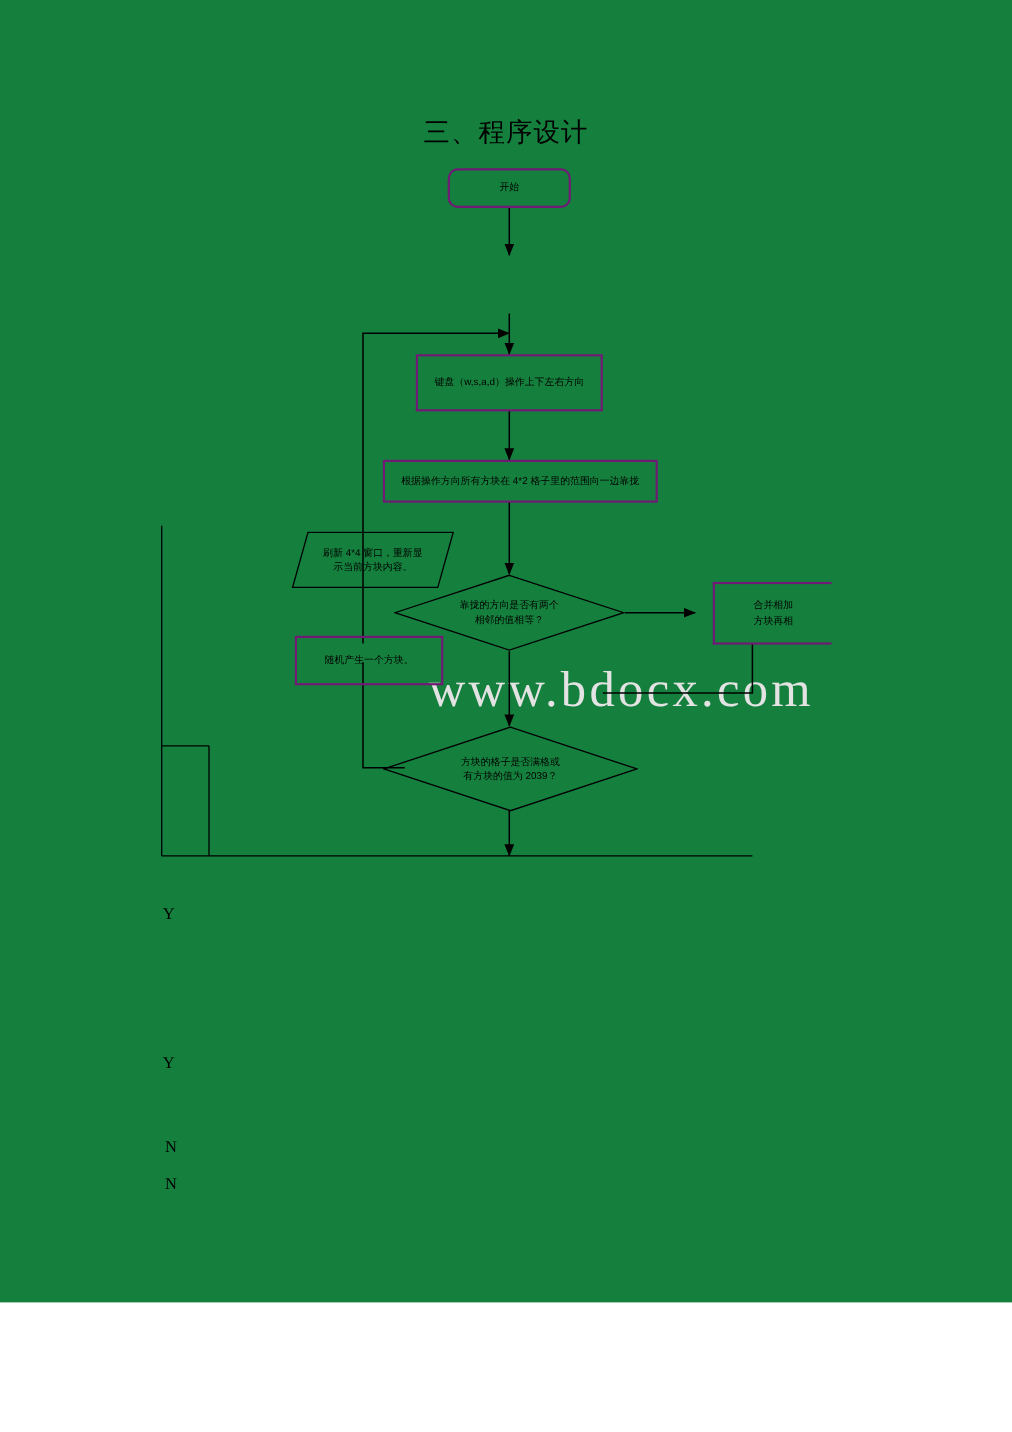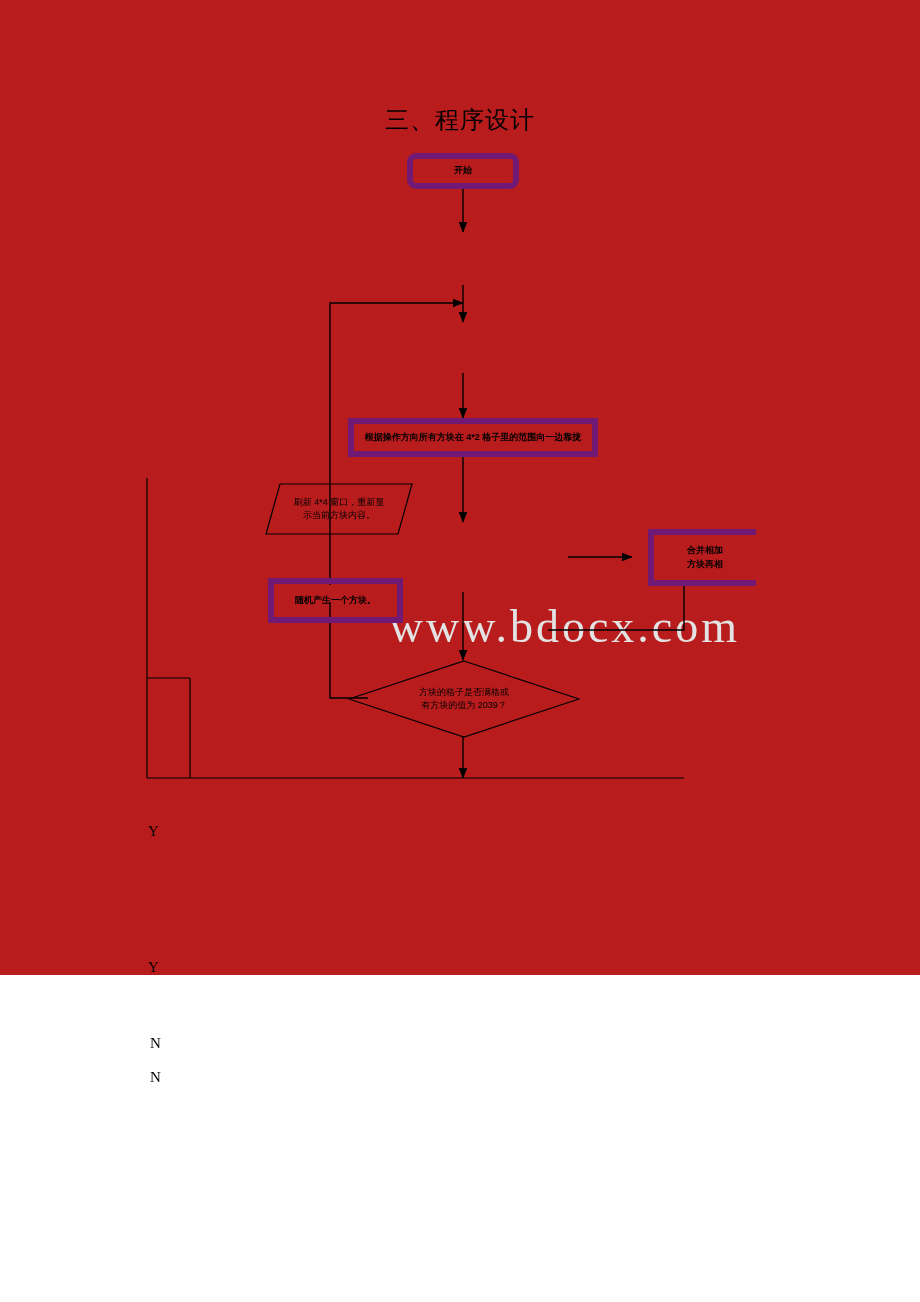--- a/index.html
+++ b/index.html
@@ -11,22 +11,22 @@
     width: 920px;
     height: 1302px;
     position: relative;
     font-family: "Liberation Sans", sans-serif;
     overflow: hidden;
   }
   .page {
     position: absolute;
     left: 0; top: 0;
     width: 920px;
-    height: 975px;
-    background: #b91c1c;
+    height: 1184px;
+    background: #15803d;
   }
 
   
   .doc-title {
     position: absolute;
     left: 0;
     top: 104px;
     width: 920px;
     text-align: center;
     font-family: "Liberation Serif", serif;
@@ -47,32 +47,31 @@
     color: #e3e3e3;
     letter-spacing: 3px;
     user-select: none;
     pointer-events: none;
   }
 
   
   .shape {
     position: absolute;
     box-sizing: border-box;
-    border: 6px solid #701a75;
+    border: 2px solid #701a75;
     background: transparent;
     display: flex;
     align-items: center;
     justify-content: center;
     text-align: center;
     font-family: "Liberation Sans", sans-serif;
     font-size: 9px;
     color: #000;
     line-height: 1.45;
     padding: 2px 4px;
-    font-weight: bold;
   }
   .shape .txt { white-space: pre-line; }
 
   .rounded { border-radius: 9px; }
 
   
   .para {
     position: absolute;
     box-sizing: border-box;
   }
@@ -173,33 +172,43 @@
       <path d="M190 678 L190 778" stroke-width="1.2"></path>
       <path d="M147 678 L190 678" stroke-width="1.2"></path>
     </g>
   </svg>
 
   <div class="shape rounded" style="left:407px; top:153px; width:112px; height:36px;">
     <span class="txt">开始</span>
   </div>
 
 
+  <div class="shape" style="left:378px; top:322px; width:170px; height:52px;">
+    <span class="txt">键盘（w,s,a,d）操作上下左右方向</span>
+  </div>
 
   <div class="shape" style="left:348px; top:418px; width:250px; height:39px;">
     <span class="txt">根据操作方向所有方块在 4*2 格子里的范围向一边靠拢</span>
   </div>
 
   <div class="para" style="left:265px; top:468px; width:148px; height:52px;margin-top:15px;">
     <svg width="148" height="52" xmlns="http://www.w3.org/2000/svg">
       <polygon points="15,1 147,1 133,51 1,51" fill="none" stroke="#000" stroke-width="1.2"></polygon>
     </svg>
     <span class="txt">刷新 4*4 窗口，重新显
 示当前方块内容。</span>
   </div>
 
+  <div class="diamond" style="left:358px; top:522px; width:210px; height:70px;">
+    <svg width="210" height="70" xmlns="http://www.w3.org/2000/svg">
+      <polygon points="105,1 209,35 105,69 1,35" fill="none" stroke="#000" stroke-width="1.2"></polygon>
+    </svg>
+    <span class="txt">靠拢的方向是否有两个
+相邻的值相等？</span>
+  </div>
 
   <div class="shape" style="left:632px; top:529px; width:108px; height:57px; border-right:none;margin-left:16px;">
     <span class="txt">合并相加
 方块再相</span>
   </div>
 
   <div class="shape" style="left:268px; top:578px; width:135px; height:45px;">
     <span class="txt">随机产生一个方块。</span>
   </div>
 

